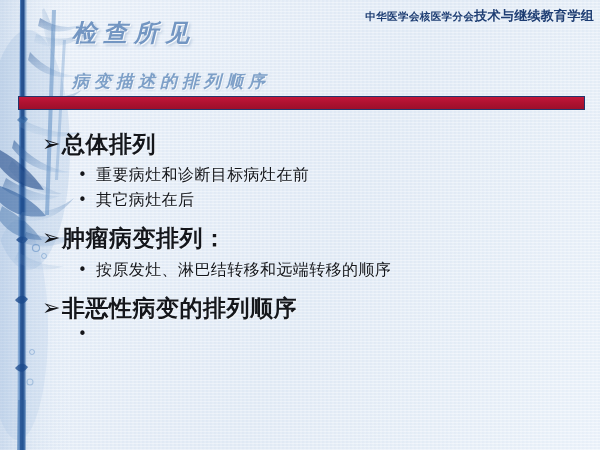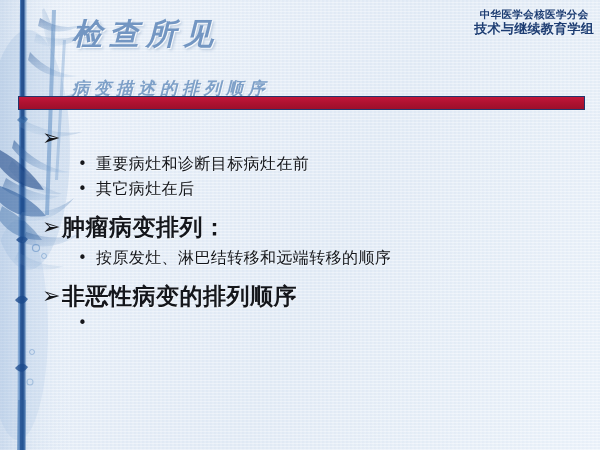--- a/index.html
+++ b/index.html
@@ -42,28 +42,28 @@
     position: absolute;
     left: 0; top: 0;
     width: 600px; height: 100px;
     z-index: 5;
   }
   .title-block {
     position: absolute;
     left: 72px; top: 20px;
   }
   .slide-title {
-    font-size: 30px;
+    font-size: 24px;
     font-weight: bold;
     letter-spacing: 7px;
     color: #7396c2;
     text-shadow:
       1px 1px 0 rgba(255,255,255,0.85),
       2px 2px 3px rgba(110,145,185,0.45);
-    font-family: Liberation Mono, monospace;
+    font-family: Liberation Serif, serif;
     font-style: italic;
     line-height: 1.1;
     white-space: nowrap;
   }
   .slide-subtitle {
     margin-top: 24px;
     font-size: 17px;
     font-weight: bold;
     letter-spacing: 5px;
     color: #7ea0c8;
@@ -82,21 +82,21 @@
     display: flex;
     align-items: center;
     gap: 5px;
   }
   .logo-mark {
     width: 34px; height: 34px;
     flex: 0 0 auto;
   }
   .logo-text {
     display: flex;
-    flex-direction: column;
+    flex-direction: row;
     align-items: center;
     line-height: 1.25;
   }
   .logo-line1 {
     font-size: 10.5px;
     font-weight: bold;
     color: #1c3c72;
     letter-spacing: .4px;
     white-space: nowrap;
   }
@@ -260,20 +260,21 @@
     </div>
   </div>
 
   <div class="divider-bar"></div>
 
   <div class="content">
 
     <div class="grp">
       <div class="lvl1">
         <span class="lvl1-marker">➢</span>
+        <span class="lvl1-text">总体排列</span>
       </div>
       <div class="lvl2">
         <span class="lvl2-marker">•</span>
         <span class="lvl2-text">重要病灶和诊断目标病灶在前</span>
       </div>
       <div class="lvl2">
         <span class="lvl2-marker">•</span>
         <span class="lvl2-text">其它病灶在后</span>
       </div>
     </div>

